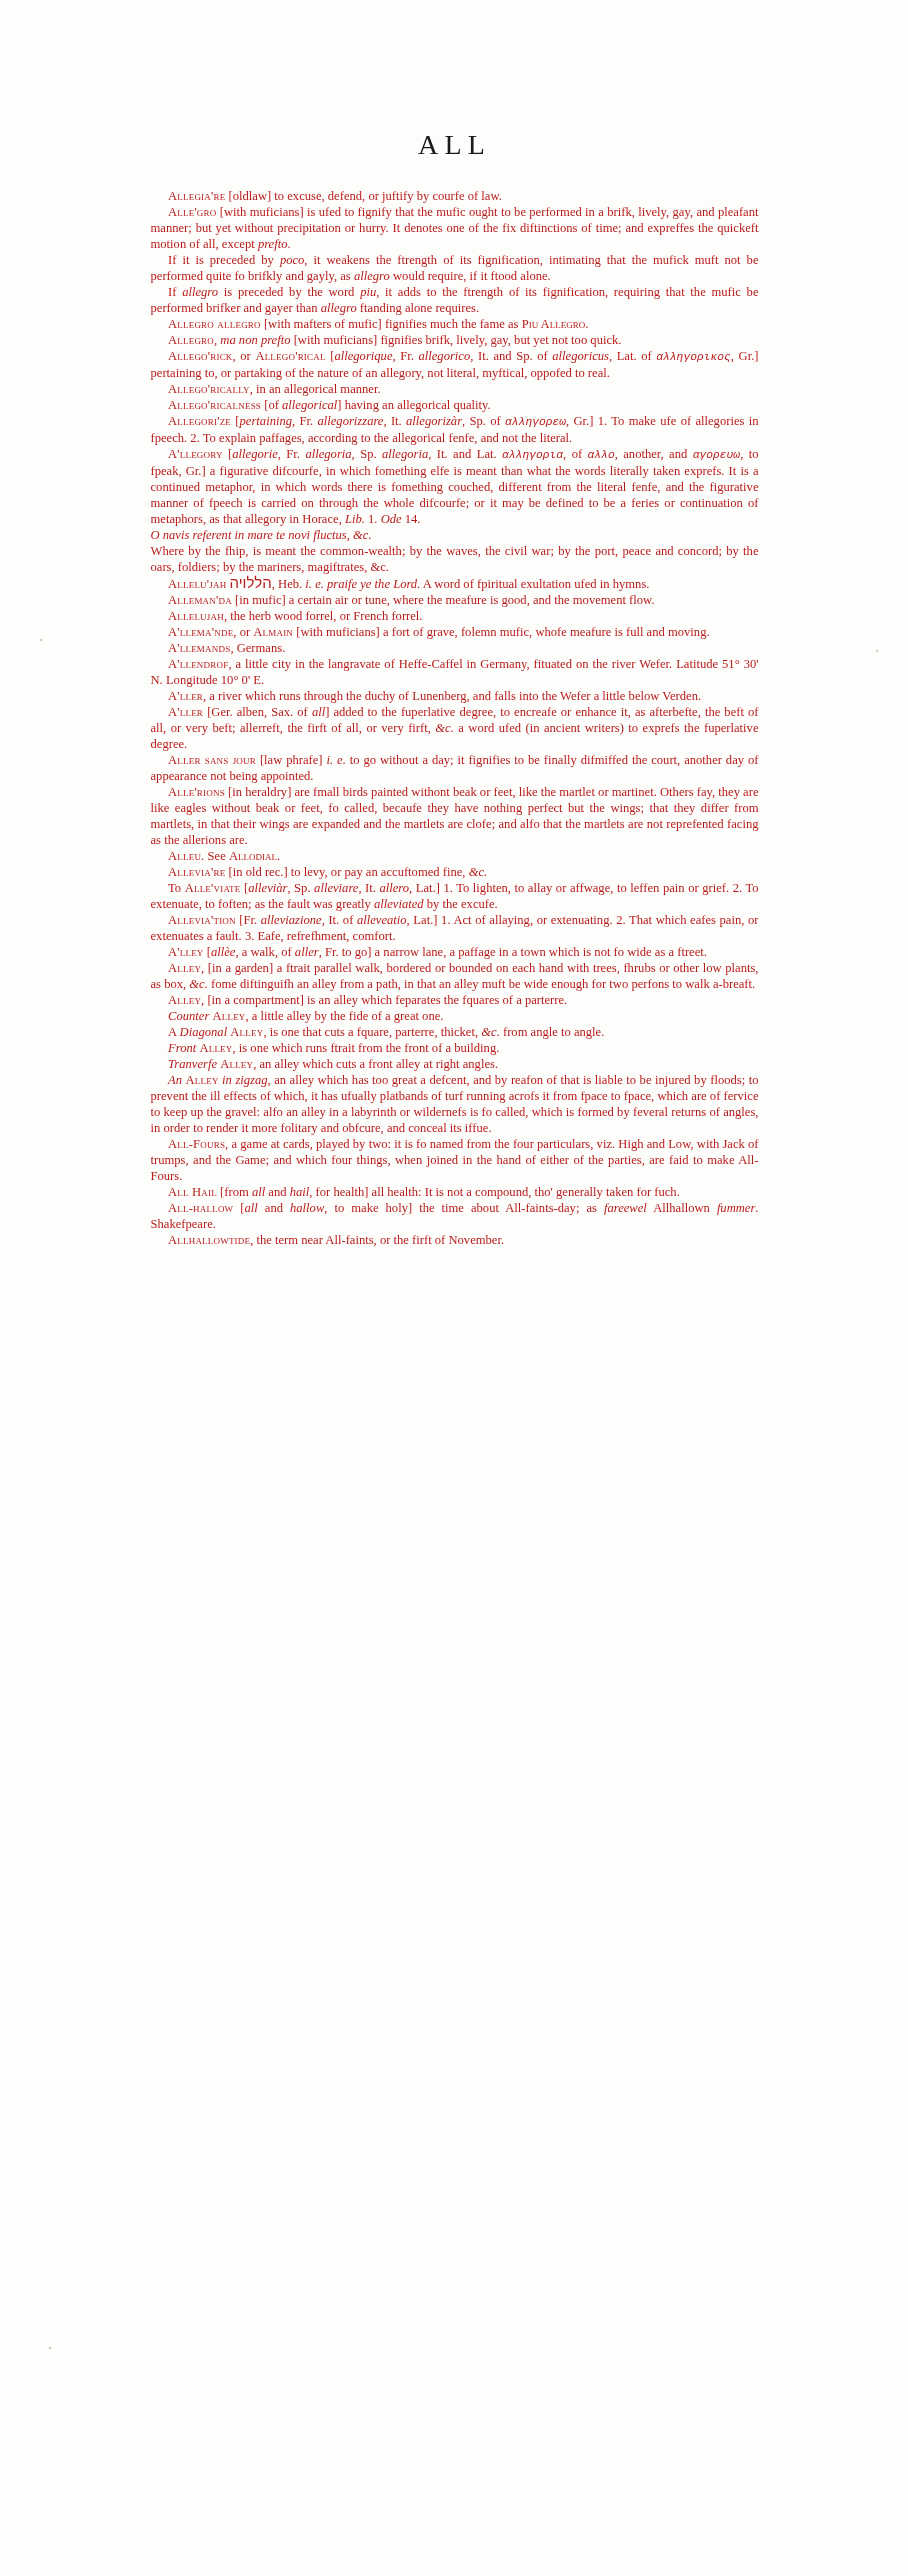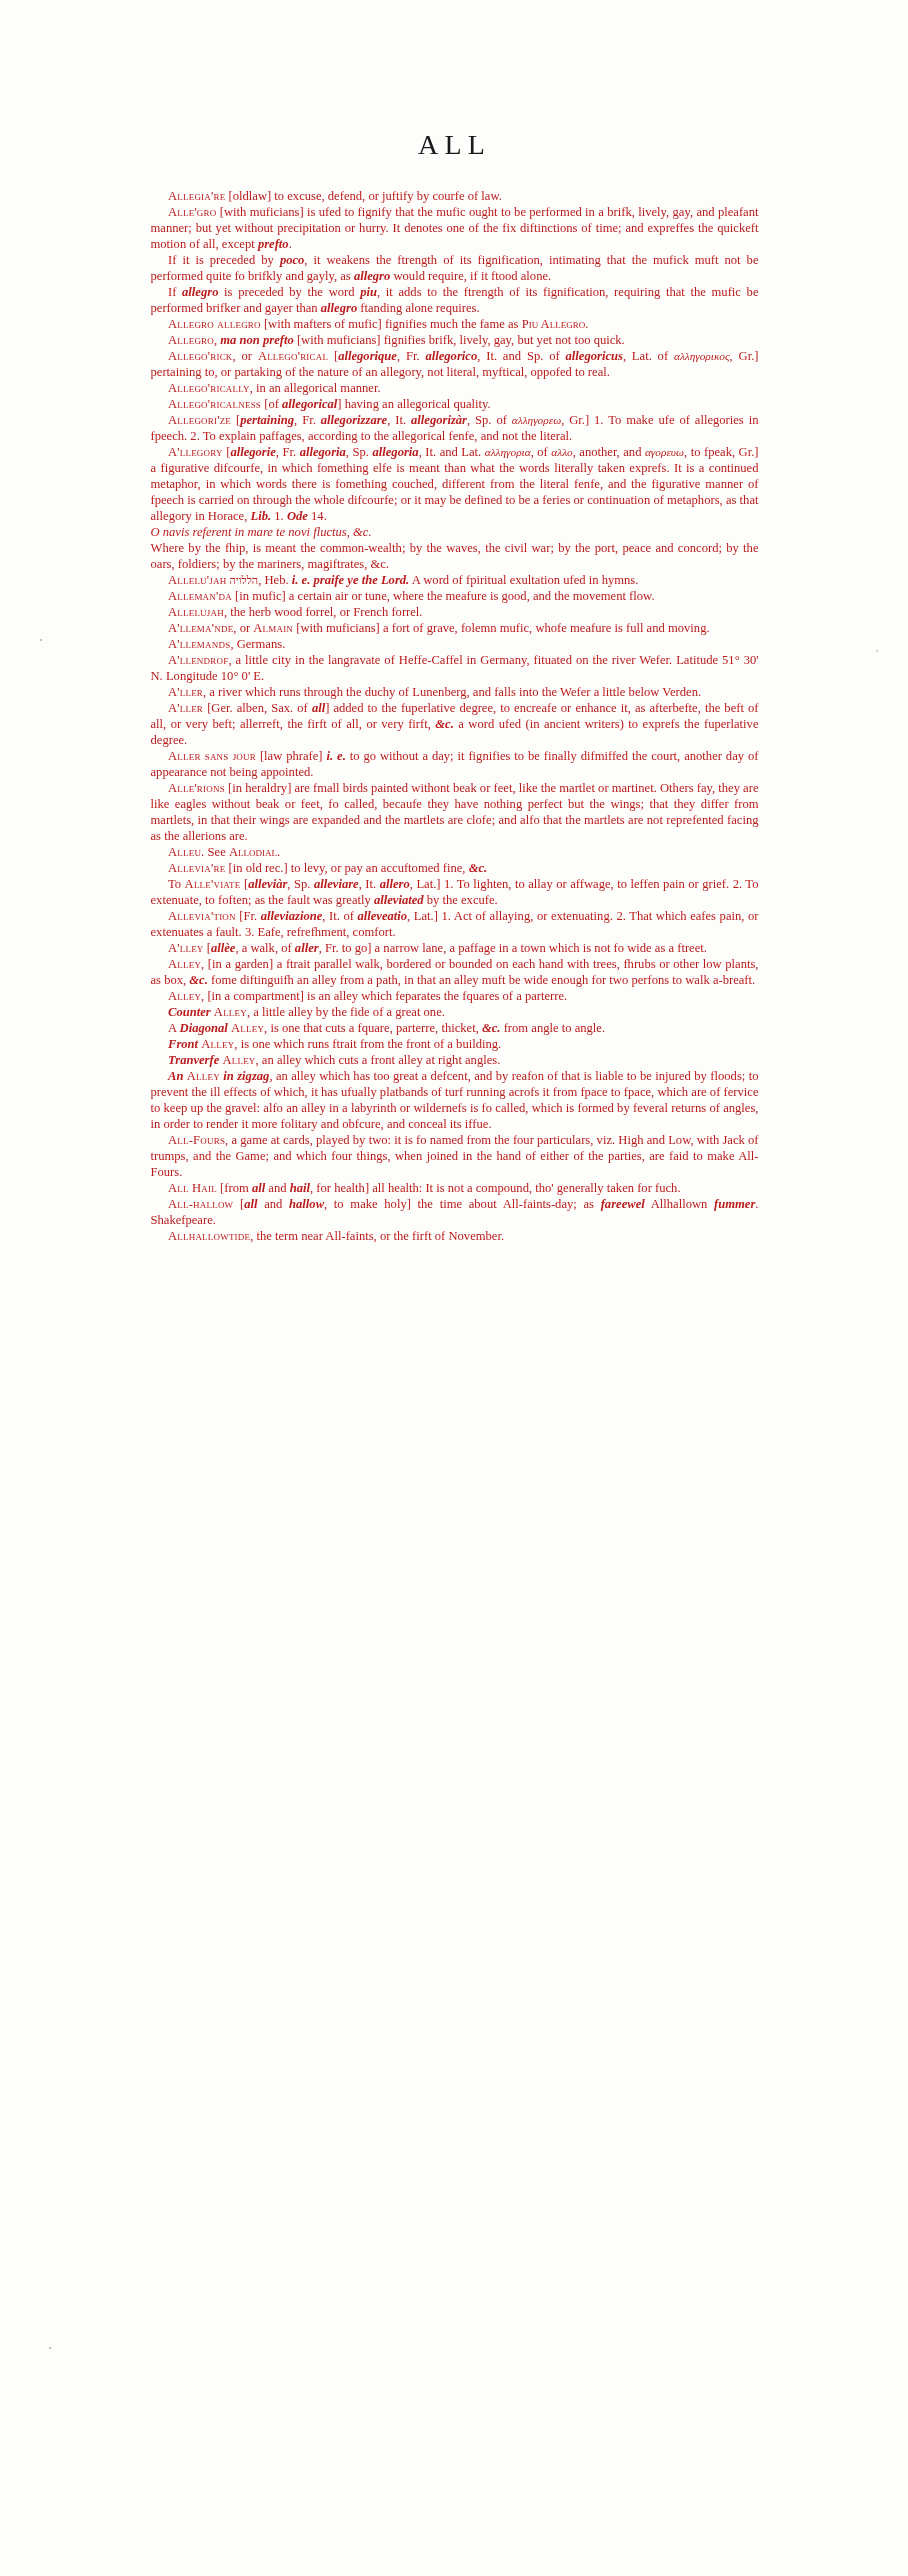--- a/index.html
+++ b/index.html
@@ -54,30 +54,29 @@
     text-indent: 0;
     text-align: left;
     font-style: italic;
   }
   .hw {
     font-variant: small-caps;
     letter-spacing: 0.2px;
   }
   .it {
     font-style: italic;
-    font-weight: bold;
   }
   .gr {
     font-style: italic;
-    font-family: Liberation Serif, serif;
+    font-family: Liberation Mono, monospace;
     font-size: 11.3px;
   }
   .heb {
-    font-family: Liberation Serif, serif;
-    font-size: 11px;
+    font-family: Liberation Sans, sans-serif;
+    font-size: 15px;
   }
   .sc {
     font-variant: small-caps;
   }
   .speck {
     position: absolute;
     width: 1.5px;
     height: 1.5px;
     background: #b9b6ad;
     border-radius: 50%;

